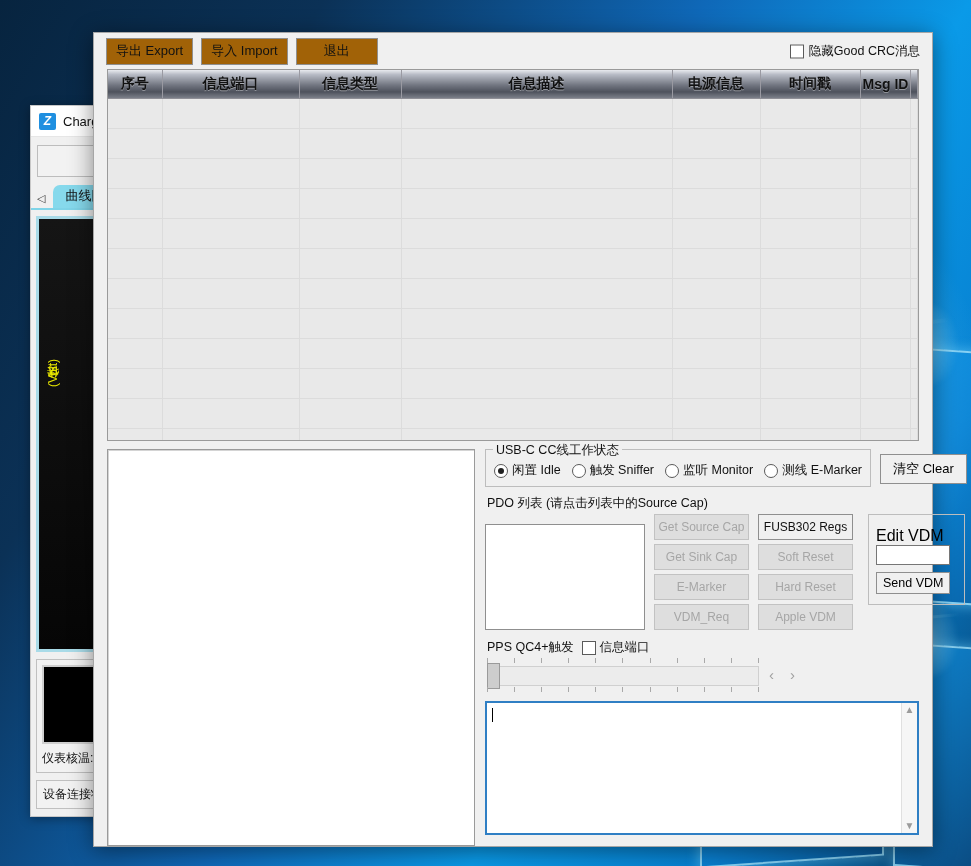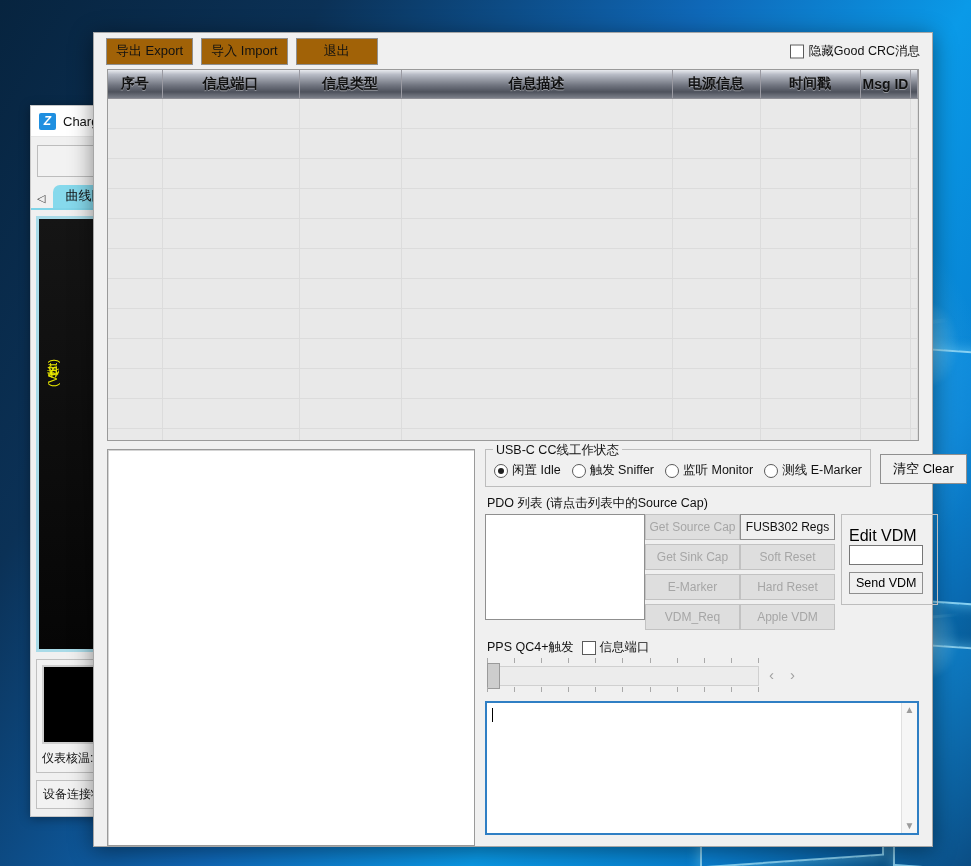--- a/index.html
+++ b/index.html
@@ -320,21 +320,21 @@
     border: 1px solid #8f8f8f;
     background: #f0f0f0;
     font-size: 13px;
     padding: 5px 12px;
     white-space: nowrap;
     margin-top: 5px;
     cursor: default;
   }
 
   .pdo-label { font-size: 12.5px; color: #111; margin: 8px 0 2px 2px; white-space: nowrap; }
-  .pdo-area { display: flex; gap: 0; align-items: flex-start; }
+  .pdo-area { display: flex; gap: 9px; align-items: flex-end; }
   .pdo-list {
     width: 158px; height: 104px;
     background: #fff;
     border: 1px solid #8f8f8f;
     flex: 0 0 auto;
   }
   .btncol { display: flex; flex-direction: column; gap: 4px; }
   .gbtn {
     width: 93px;
     border: 1px solid #c2c2c2;

